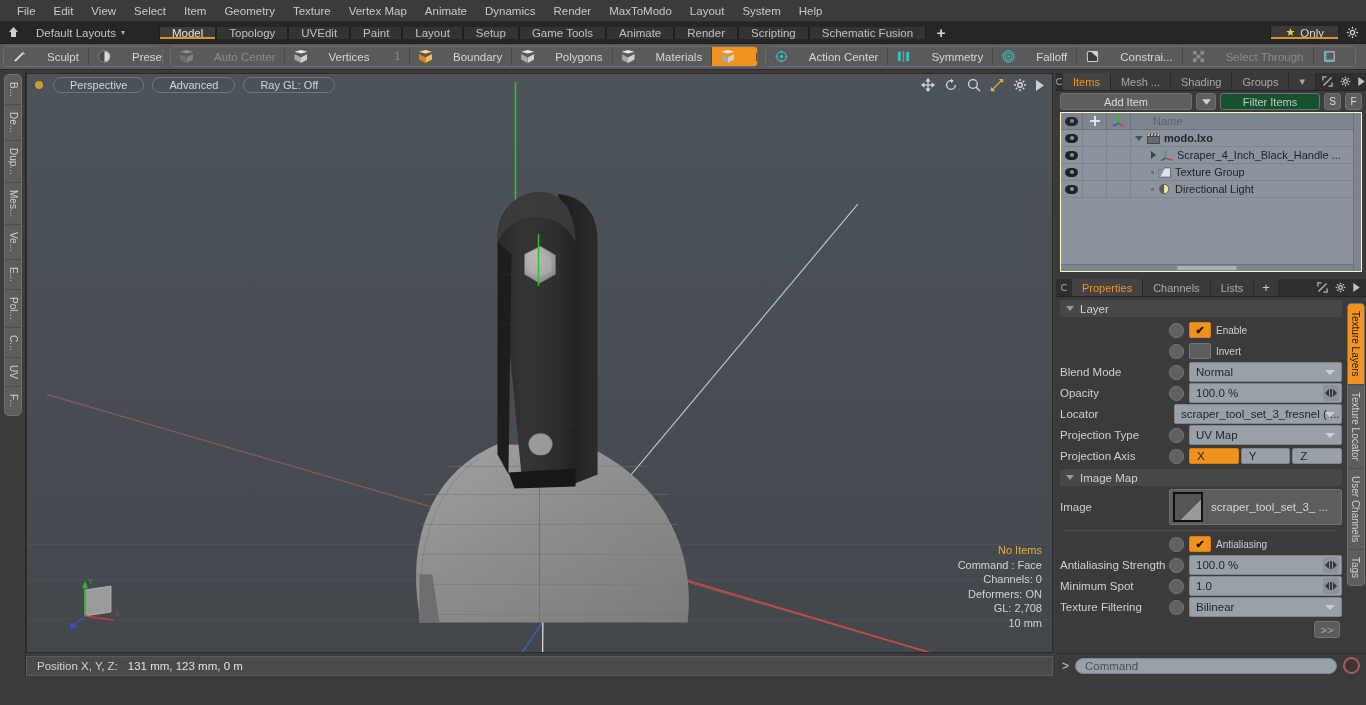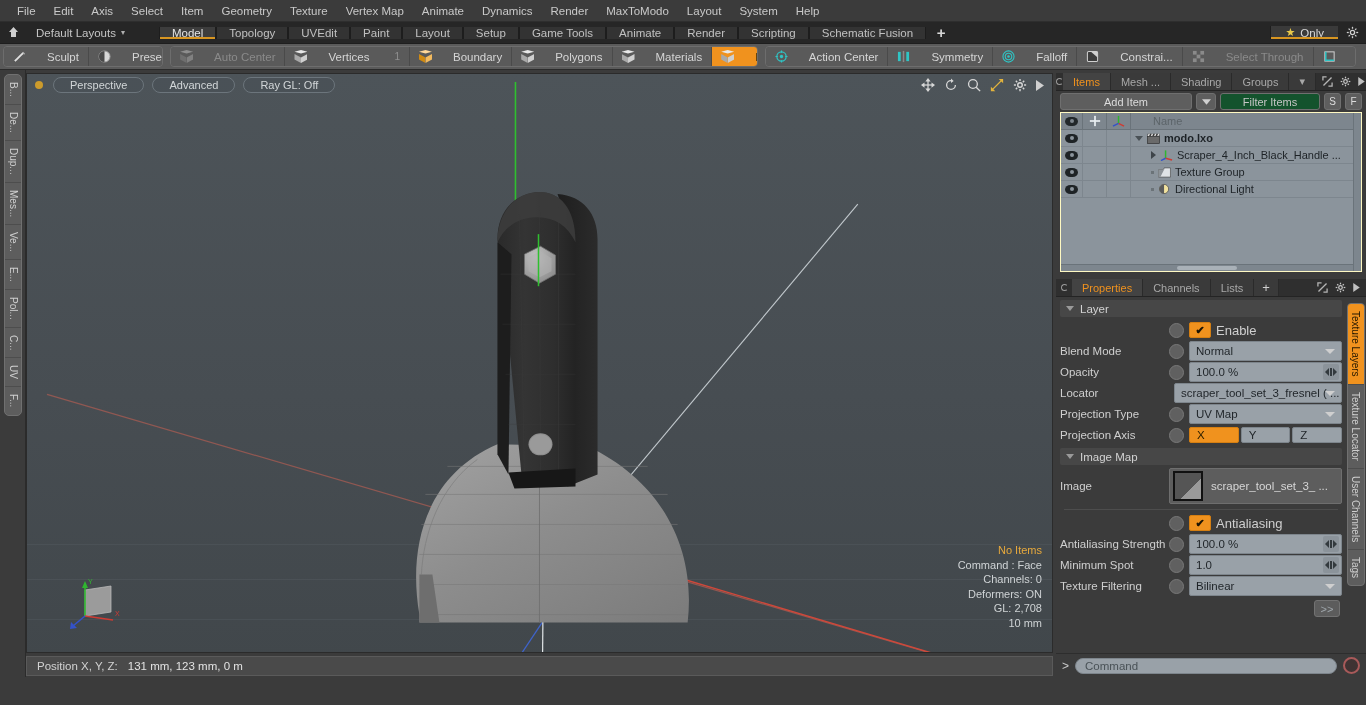--- a/index.html
+++ b/index.html
@@ -273,21 +273,21 @@
   .spin .l { border-top:4px solid transparent;border-bottom:4px solid transparent;border-right:4px solid #333a3e; }
   .spin .m { width:2px;height:8px;background:#333a3e; }
   .spin .r { border-top:4px solid transparent;border-bottom:4px solid transparent;border-left:4px solid #333a3e; }
 
   .chkrow { display:flex; align-items:center; height:20px; margin:1px 4px; gap:5px; padding-left:109px; }
   .chkbox {
     width:22px; height:16px; background:#5d5d5d; border:1px solid #757575; border-radius:2px;
     display:flex; align-items:center; justify-content:center; flex:none;
   }
   .chkbox.on { background:#f0921e; border-color:#d57f12; color:#1c1405; font-size:11px; font-weight:bold;}
-  .chklabel { color:#cfcfcf; font-size:13px; }
+  .chklabel { color:#cfcfcf; font-size:10px; }
 
   .axisrow .segs { flex:1; display:flex; height:16px; gap:2px; }
   .seg {
     flex:1; background:#99a1a8; border:1px solid #7d858c; border-radius:2px;
     display:flex; align-items:center; padding-left:7px; color:#1f2428; font-size:11.5px;
   }
   .seg.on { background:#f0921e; border-color:#d57f12; color:#2d2000; }
 
   .imgrow { display:flex; align-items:center; margin:3px 4px; gap:5px; }
   .imgbox {
@@ -338,21 +338,21 @@
   svg { display:block; }
 </style>
 </head>
 <body>
 
 <div class="app">
 
   <div class="menubar" id="menubar">
       <div class="mi">File</div>
       <div class="mi">Edit</div>
-      <div class="mi">Axis</div>
+      <div class="mi">View</div>
       <div class="mi">Select</div>
       <div class="mi">Item</div>
       <div class="mi">Geometry</div>
       <div class="mi">Texture</div>
       <div class="mi">Vertex Map</div>
       <div class="mi">Animate</div>
       <div class="mi">Dynamics</div>
       <div class="mi">Render</div>
       <div class="mi">MaxToModo</div>
       <div class="mi">Layout</div>
@@ -985,20 +985,25 @@
           <div id="props-body">
               <div class="sect-head">
                 <span class="sect-tri"></span>
                 <span>Layer</span>
               </div>
               <div class="chkrow">
                 <span class="pknob"></span>
                 <span class="chkbox on">✔</span>
                 <span class="chklabel">Enable</span>
               </div>
+              <div class="chkrow">
+                <span class="pknob"></span>
+                <span class="chkbox"></span>
+                <span class="chklabel">Invert</span>
+              </div>
               <div class="prow">
                 <span class="plabel">Blend Mode</span>
                 <span class="pknob"></span>
                 <div class="pfield">
                   <span>Normal</span>
                   <span class="arrow-dn"></span>
                 </div>
               </div>
               <div class="prow">
                 <span class="plabel">Opacity</span>

